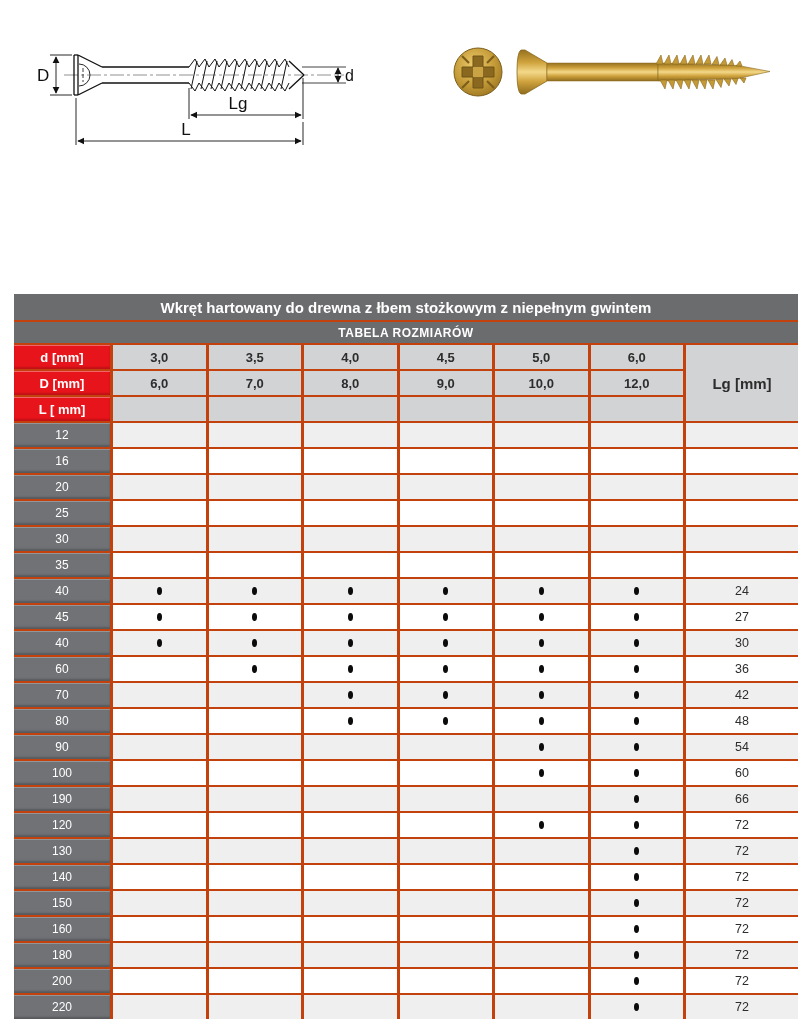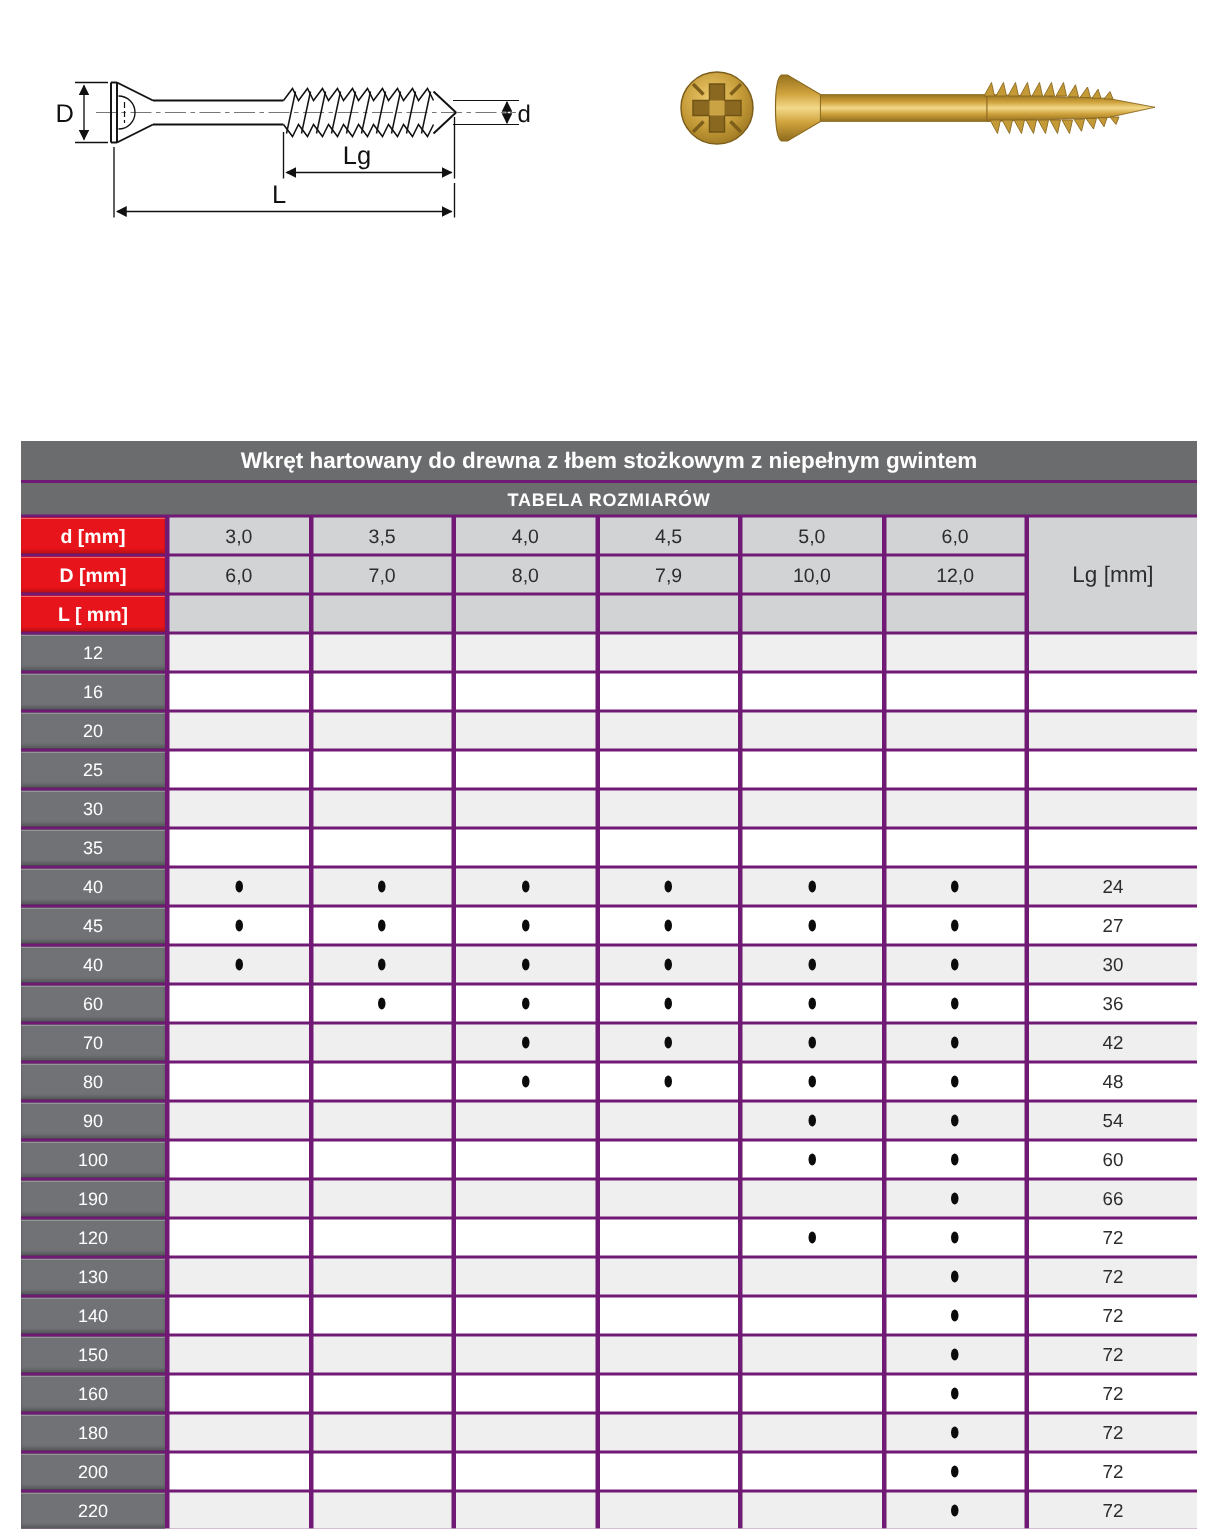--- a/index.html
+++ b/index.html
@@ -5,31 +5,31 @@
   html,body{margin:0;padding:0;background:#fff;}
   .page{position:relative;width:812px;height:1024px;background:#fff;overflow:hidden;
         font-family:"Liberation Sans",sans-serif;}
   .drawing{position:absolute;left:26px;top:28px;}
   .photo{position:absolute;left:440px;top:30px;}
   svg text{font-family:"Liberation Sans",sans-serif;fill:#111;}
 
   .size-table{position:absolute;left:14px;top:294px;width:784px;display:grid;
     grid-template-columns:96px repeat(6,1fr) 112px;
     grid-template-rows:26px 21px;grid-auto-rows:24px;
-    column-gap:3px;row-gap:2px;background:#701a75;}
+    column-gap:3px;row-gap:2px;background:#c2410c;}
   .bar{grid-column:1/-1;background:#6b6c6e;color:#fff;display:flex;align-items:center;
        justify-content:center;font-weight:bold;}
   .bar.title{font-size:15px;}
   .bar.subtitle{font-size:12px;letter-spacing:.5px;}
   .hdr{background:#e8141b;color:#fff;font-weight:bold;font-size:13px;display:flex;
        align-items:center;justify-content:center;
        box-shadow:inset 0 1px 0 rgba(255,255,255,.35),inset 0 -2px 2px rgba(0,0,0,.18);}
   .cell{display:flex;align-items:center;justify-content:center;font-size:13px;
         color:#2d2d2d;background:#fff;}
-  .hdrgray{background:#d2d3d5;}
+  .hdrgray{background:#d2d3d5;font-weight:bold;}
   .lgspan{grid-row:span 3;font-size:15px;}
   .rowhdr{background:#717276;color:#fff;font-weight:normal;font-size:12px;display:flex;
           align-items:center;justify-content:center;
           box-shadow:inset 0 1px 0 rgba(255,255,255,.25),inset 0 -2px 2px rgba(0,0,0,.22);}
   .stripe{background:#efefef;}
   .lgval{font-size:12.5px;}
   .dot{width:5px;height:8px;border-radius:50%;background:#0b0b0b;}
 </style>
 </head>
 <body>
@@ -165,21 +165,21 @@
       <div class="cell hdrgray">3,5</div>
       <div class="cell hdrgray">4,0</div>
       <div class="cell hdrgray">4,5</div>
       <div class="cell hdrgray">5,0</div>
       <div class="cell hdrgray">6,0</div>
       <div class="cell hdrgray lgspan">Lg [mm]</div>
       <div class="hdr">D [mm]</div>
       <div class="cell hdrgray">6,0</div>
       <div class="cell hdrgray">7,0</div>
       <div class="cell hdrgray">8,0</div>
-      <div class="cell hdrgray">7,9</div>
+      <div class="cell hdrgray">9,0</div>
       <div class="cell hdrgray">10,0</div>
       <div class="cell hdrgray">12,0</div>
       <div class="hdr">L [ mm]</div>
       <div class="cell hdrgray"></div>
       <div class="cell hdrgray"></div>
       <div class="cell hdrgray"></div>
       <div class="cell hdrgray"></div>
       <div class="cell hdrgray"></div>
       <div class="cell hdrgray"></div>
       <div class="rowhdr">12</div>

